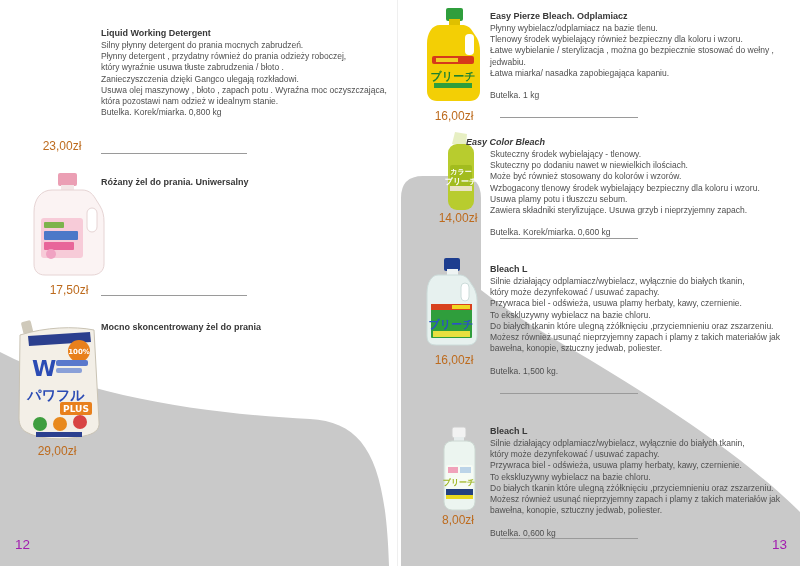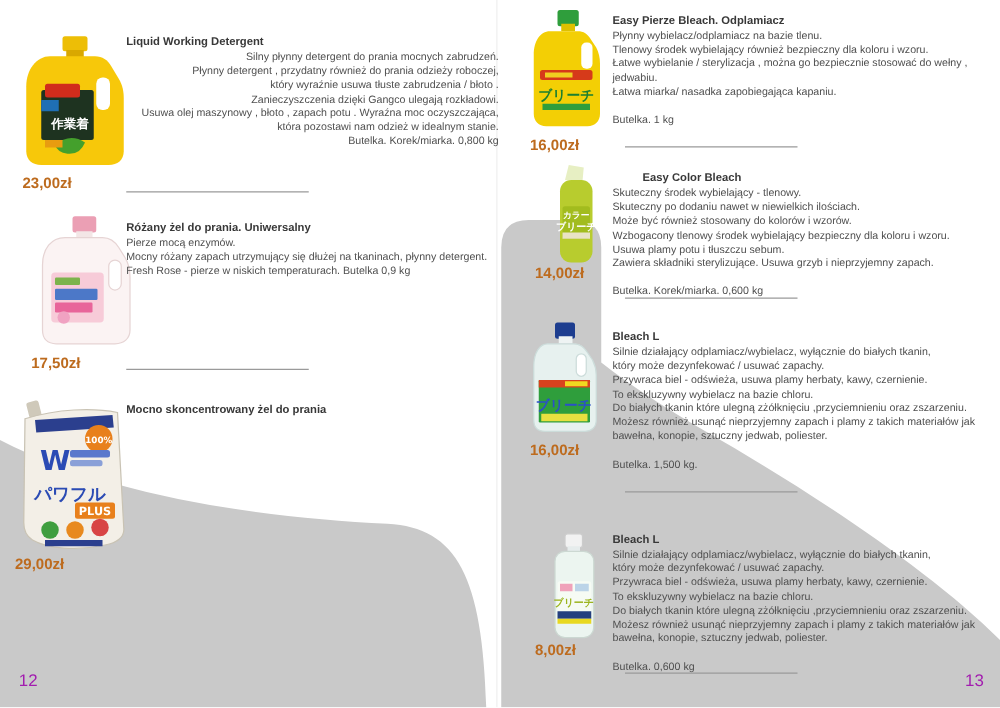--- a/index.html
+++ b/index.html
@@ -9,53 +9,39 @@
     font-family:"Liberation Sans",sans-serif;
   }
   .bg{position:absolute;left:0;top:0;}
   .gray{fill:var(--shape-gray);}
   .seam{position:absolute;left:397px;top:0;width:1px;height:566px;background:#efefef;}
   .imgbox{position:absolute;}
   .title{position:absolute;font-size:9px;font-weight:bold;color:var(--title-text);white-space:pre-line;}
   .desc{position:absolute;font-size:8.5px;line-height:11.2px;color:var(--body-text);white-space:pre-line;}
   .desc.left{width:298px;}
   .desc.right{width:308px;}
-  .price{position:absolute;font-size:12px;font-weight:bold;color:var(--price-color);}
+  .price{position:absolute;font-size:12px;font-weight:normal;color:var(--price-color);text-align:center;}
   .rule{position:absolute;height:1px;background:#9a9a9a;}
   .pagenum{position:absolute;top:537px;font-size:13.5px;color:#a21caf;}
   svg text{font-family:"DejaVu Sans",sans-serif;}
 </style>
 </head>
 <body>
 
 <div class="spread">
 
   <svg class="bg" width="800" height="566" viewBox="0 0 800 566">
     <path class="gray" d="M0,352 C90,398 210,414 310,419 C366,422 386,462 389,566 L0,566 Z"></path>
     <path class="gray" d="M401,566 L401,198 Q401,176 423,176 L459,176 Q481,176 481,198 L481,290 Q514,316 566,346 C636,386 740,452 800,512 L800,566 Z"></path>
   </svg>
   <div class="seam"></div>
 
-  <div class="imgbox" style="left:14px;top:24px;">
-    <svg viewBox="0 0 92 114" width="92" height="114">
-      <rect x="36" y="5" width="20" height="12" rx="2" fill="#edbe06"></rect>
-      <rect x="39" y="16" width="14" height="6" fill="#d9a800"></rect>
-      <path d="M26,21 h36 c6,0 10,3 13,8 l6,10 c3,5 4,10 4,16 v42 c0,7 -5,11 -12,11 H19 c-7,0 -12,-4 -12,-11 V45 c0,-13 8,-24 19,-24 z" fill="#f7c80a"></path>
-      <rect x="63" y="38" width="11" height="26" rx="5" fill="#fff"></rect>
-      <rect x="19" y="48" width="42" height="40" rx="2" fill="#1e3320"></rect>
-      <rect x="22" y="43" width="28" height="11" rx="2" fill="#d12c1c"></rect>
-      <rect x="19" y="56" width="14" height="9" fill="#1f6fb4"></rect>
-      <text x="42" y="78" font-size="10" font-weight="bold" fill="#ffffff" text-anchor="middle">作業着</text>
-      <path d="M30,92 q12,-10 24,-2 q-4,10 -14,9 q-8,-1 -10,-7 z" fill="#44a02c"></path>
-      <rect x="22" y="88" width="14" height="6" fill="#e89c10"></rect>
-    </svg>
-  </div>
   <div class="price" style="left:18px;top:139px;width:88px;">23,00zł</div>
   <div class="title" style="left:101px;top:28px;">Liquid Working Detergent</div>
-  <div class="desc left" style="left:101px;top:40px;text-align:right;">Silny płynny detergent do prania mocnych zabrudzeń.
+  <div class="desc left" style="left:101px;top:40px;">Silny płynny detergent do prania mocnych zabrudzeń.
 Płynny detergent , przydatny również do prania odzieży roboczej,
 który wyraźnie usuwa tłuste zabrudzenia / błoto .
 Zanieczyszczenia dzięki Gangco ulegają rozkładowi.
 Usuwa olej maszynowy , błoto , zapach potu . Wyraźna moc oczyszczająca,
 która pozostawi nam odzież w idealnym stanie.
 Butelka. Korek/miarka. 0,800 kg</div>
   <div class="rule" style="left:101px;top:153px;width:146px;"></div>
 
   <div class="imgbox" style="left:28px;top:168px;">
     <svg viewBox="0 0 86 114" width="86" height="114">
@@ -65,23 +51,20 @@
       <rect x="59" y="40" width="10" height="24" rx="5" fill="#fff" stroke="#e6d4d4"></rect>
       <rect x="13" y="50" width="42" height="40" rx="3" fill="#f7cbd8"></rect>
       <rect x="16" y="54" width="20" height="6" rx="1" fill="#7cb34c"></rect>
       <rect x="16" y="63" width="34" height="9" rx="1" fill="#4c78c8"></rect>
       <rect x="16" y="74" width="30" height="8" rx="1" fill="#e8659a"></rect>
       <circle cx="23" cy="86" r="5" fill="#f0a2c2"></circle>
     </svg>
   </div>
   <div class="price" style="left:25px;top:283px;width:88px;">17,50zł</div>
   <div class="title" style="left:101px;top:177px;">Różany żel do prania. Uniwersalny</div>
-  <div class="desc left" style="left:101px;top:189px;">Pierze mocą enzymów.
-Mocny różany zapach utrzymujący się dłużej na tkaninach, płynny detergent.
-Fresh Rose - pierze w niskich temperaturach. Butelka 0,9 kg</div>
   <div class="rule" style="left:101px;top:295px;width:146px;"></div>
 
   <div class="imgbox" style="left:10px;top:318px;">
     <svg viewBox="0 0 95 125" width="95" height="125">
       <rect x="12" y="3" width="10" height="13" rx="2" fill="#cfc9ba" transform="rotate(-14 17 9)"></rect>
       <path d="M10,17 C36,9 64,8 84,12 L89,104 C90,112 84,116 74,118 C52,123 28,121 16,114 C11,111 9,106 9,100 Z" fill="#f3efe7" stroke="#c9c3b4" stroke-width="1"></path>
       <path d="M18,18 L80,14 L81,24 L19,28 Z" fill="#2b3f8e"></path>
       <circle cx="69" cy="33" r="11" fill="#e8801c"></circle>
       <text x="69" y="36" font-size="7" font-weight="bold" fill="#ffffff" text-anchor="middle">100%</text>
       <text x="22" y="58" font-size="22" font-weight="bold" fill="#2b4bb4">W</text>
@@ -127,21 +110,21 @@
     <svg viewBox="0 0 48 82" width="48" height="82">
       <path d="M19,1 L31,3 L30,14 L16,13 Z" fill="#e7efc3"></path>
       <rect x="12" y="13" width="26" height="66" rx="9" fill="#b8cc2e"></rect>
       <rect x="14" y="34" width="22" height="26" rx="2" fill="#a2bc1e"></rect>
       <text x="25" y="43" font-size="7" font-weight="bold" fill="#ffffff" text-anchor="middle">カラー</text>
       <text x="25" y="53" font-size="8" font-weight="bold" fill="#ffffff" text-anchor="middle">ブリーチ</text>
       <rect x="14" y="55" width="22" height="5" fill="#e9e3c5"></rect>
     </svg>
   </div>
   <div class="price" style="left:428px;top:211px;width:60px;">14,00zł</div>
-  <div class="title" style="left:514px;top:137px;">Easy Color Bleach</div>
+  <div class="title" style="left:466px;top:137px;font-style:italic;">Easy Color Bleach</div>
   <div class="desc right" style="left:490px;top:149px;">Skuteczny środek wybielający - tlenowy.
 Skuteczny po dodaniu nawet w niewielkich ilościach.
 Może być również stosowany do kolorów i wzorów.
 Wzbogacony tlenowy środek wybielający bezpieczny dla koloru i wzoru.
 Usuwa plamy potu i tłuszczu sebum.
 Zawiera składniki sterylizujące. Usuwa grzyb i nieprzyjemny zapach.
 
 Butelka. Korek/miarka. 0,600 kg</div>
   <div class="rule" style="left:500px;top:238px;width:138px;"></div>
 

